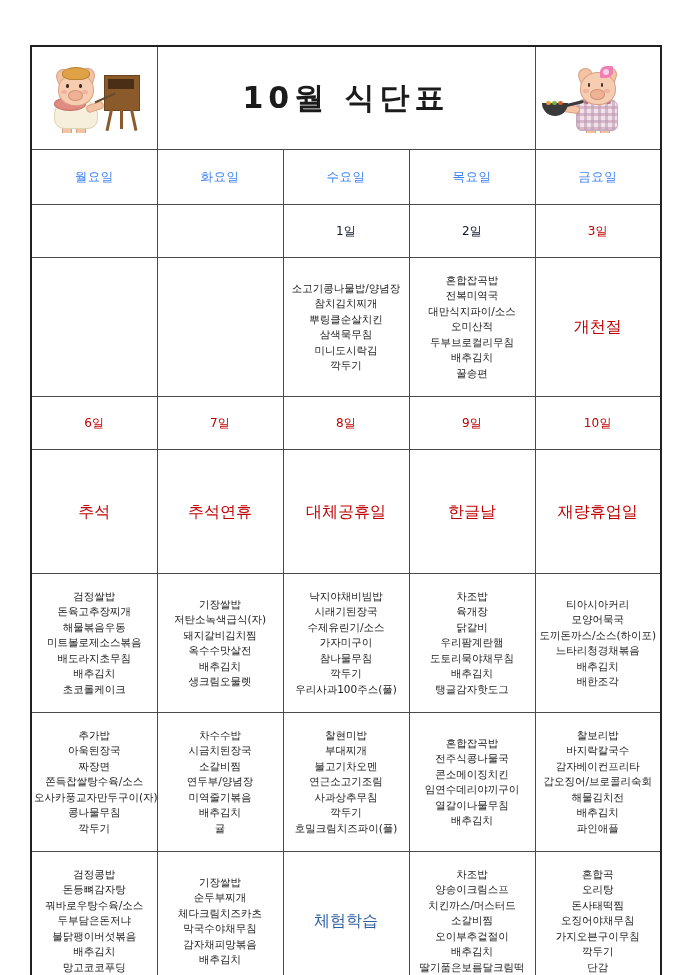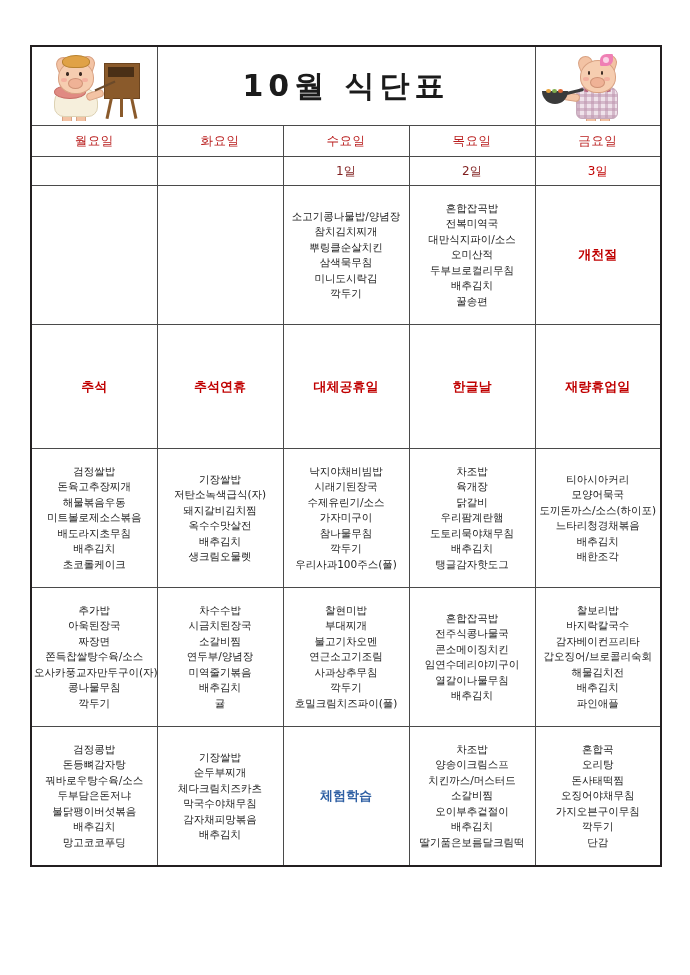--- a/index.html
+++ b/index.html
@@ -26,21 +26,21 @@
   
   table.menu {
     width: 630px;
     border-collapse: collapse;
     table-layout: fixed;
     border: 2px solid #231f20;
   }
   table.menu td,
   table.menu th {
     border: 1px solid #4a4a4a;
-    padding: 4px;
+    padding: 16px;
     vertical-align: middle;
     text-align: center;
     font-weight: normal;
   }
 
   
   col.c { width: 126px; }
 
   
   .banner-cell {
@@ -56,29 +56,29 @@
     letter-spacing: 5px;
     color: #1b1b1b;
     line-height: 70px;
     white-space: nowrap;
   }
 
   
   .weekday {
     height: 22px;
     font-size: 12.5px;
-    color: #b91c1c;
+    color: #3b82f6;
     letter-spacing: 0.5px;
   }
 
   
   .date {
     height: 20px;
     font-size: 12px;
-    color: #7f1d1d;
+    color: #0f172a;
     letter-spacing: 0.3px;
   }
   .date.holiday { color: #c00000; }
   .date.small   { font-size: 11px; letter-spacing: 0; }
   .date.empty   { color: transparent; }
 
   
   .body-cell {
     height: 110px;
     padding: 4px 2px !important;
@@ -94,22 +94,22 @@
     color: #1b1b1b;
     white-space: nowrap;
   }
   .dish {
     display: block;
     white-space: nowrap;
   }
 
   .special {
     display: block;
-    font-size: 13px;
-    font-weight: bold;
+    font-size: 16px;
+    font-weight: normal;
     line-height: 16px;
   }
   .special.red  { color: #c00000; }
   .special.blue { color: #2e5fa3; }
 
   
   .pig-wrap {
     position: relative;
     width: 100%;
     height: 70px;
@@ -415,20 +415,27 @@
               <span class="dish">두부브로컬리무침</span>
               <span class="dish">배추김치</span>
               <span class="dish">꿀송편</span>
             </span>
           </td>
           <td class="body-cell tall">
             <span class="special red">개천절</span>
           </td>
         </tr>
         <tr>
+          <td class="date holiday">6일</td>
+          <td class="date holiday">7일</td>
+          <td class="date holiday">8일</td>
+          <td class="date holiday">9일</td>
+          <td class="date holiday">10일</td>
+        </tr>
+        <tr>
           <td class="body-cell holidayrow">
             <span class="special red">추석</span>
           </td>
           <td class="body-cell holidayrow">
             <span class="special red">추석연휴</span>
           </td>
           <td class="body-cell holidayrow">
             <span class="special red">대체공휴일</span>
           </td>
           <td class="body-cell holidayrow">

